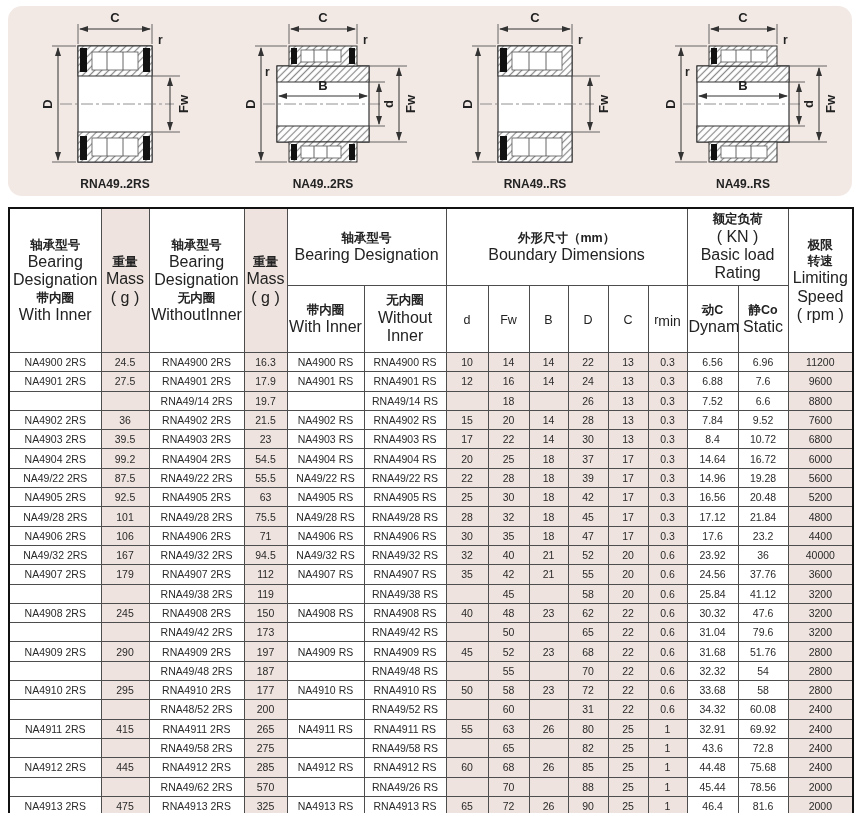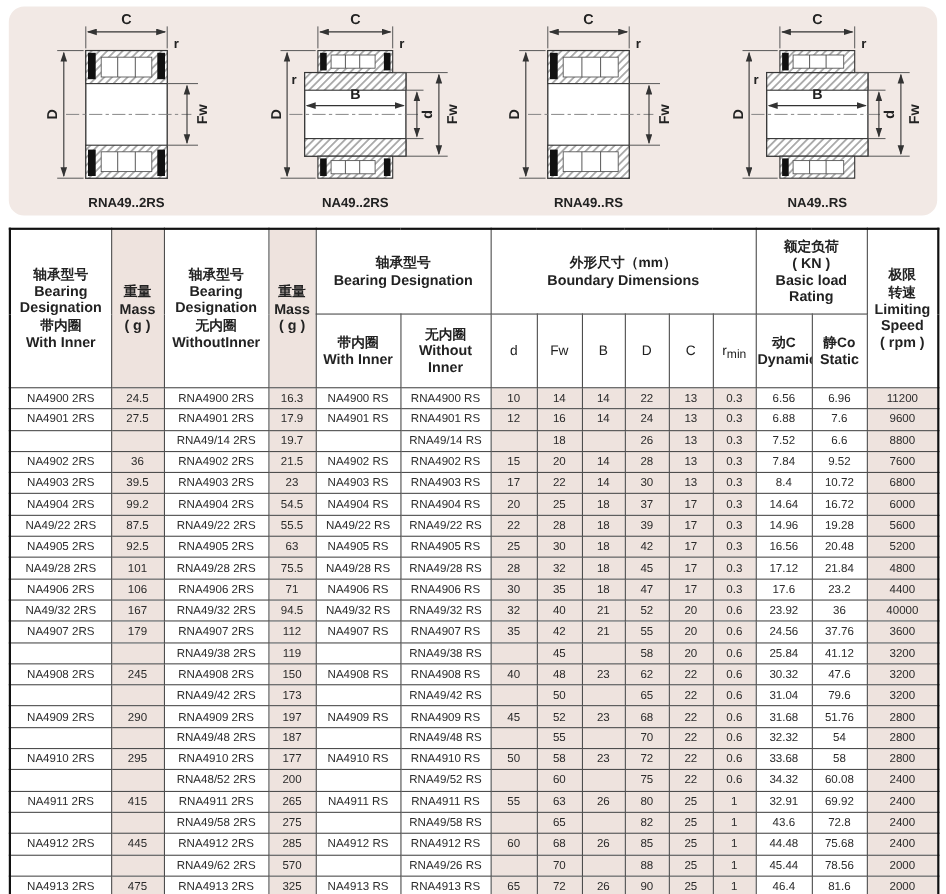--- a/index.html
+++ b/index.html
@@ -24,23 +24,23 @@
   
   table.spec{position:absolute;left:8px;top:207px;width:844px;border-collapse:collapse;
              table-layout:fixed;border:2px solid #111;background:#fff;}
   th,td{border:1px solid #4d4d4d;text-align:center;vertical-align:middle;
         overflow:hidden;white-space:nowrap;padding:0 1px;}
   td{height:18.3px;font-size:10.5px;color:#2a2a2a;}
   thead th{font-weight:normal;padding:2px 1px;}
   tr.grp-row th{height:72px;margin-left:28px;}
   tr.sub-row th{height:62px;}
   .cn{display:block;font-weight:bold;font-size:12.5px;line-height:1.3;white-space:pre-line;}
-  .en{display:block;font-weight:bold;font-size:13px;line-height:1.15;white-space:pre-line;}
+  .en{display:block;font-weight:normal;font-size:16px;line-height:1.15;white-space:pre-line;}
   .dim-letter{font-size:12.5px;}
-  .rms{font-size:11px;vertical-align:-2px;}
+  .rms{font-size:14px;vertical-align:-2px;}
   .pink{background:#eee3de;}
 </style>
 </head>
 <body>
 
 <div class="page">
 
   <svg width="0" height="0" style="position:absolute" aria-hidden="true">
     <defs>
       <pattern id="hatch" width="5" height="5" patternUnits="userSpaceOnUse" patternTransform="rotate(45)">
@@ -601,21 +601,21 @@
         <tr>
           <td></td>
           <td class="pink"></td>
           <td>RNA48/52 2RS</td>
           <td class="pink">200</td>
           <td></td>
           <td>RNA49/52 RS</td>
           <td class="pink"></td>
           <td class="pink">60</td>
           <td class="pink"></td>
-          <td class="pink">75</td>
+          <td class="pink">31</td>
           <td class="pink">22</td>
           <td class="pink">0.6</td>
           <td>34.32</td>
           <td>60.08</td>
           <td class="pink">2400</td>
         </tr>
         <tr>
           <td>NA4911 2RS</td>
           <td class="pink">415</td>
           <td>RNA4911 2RS</td>

